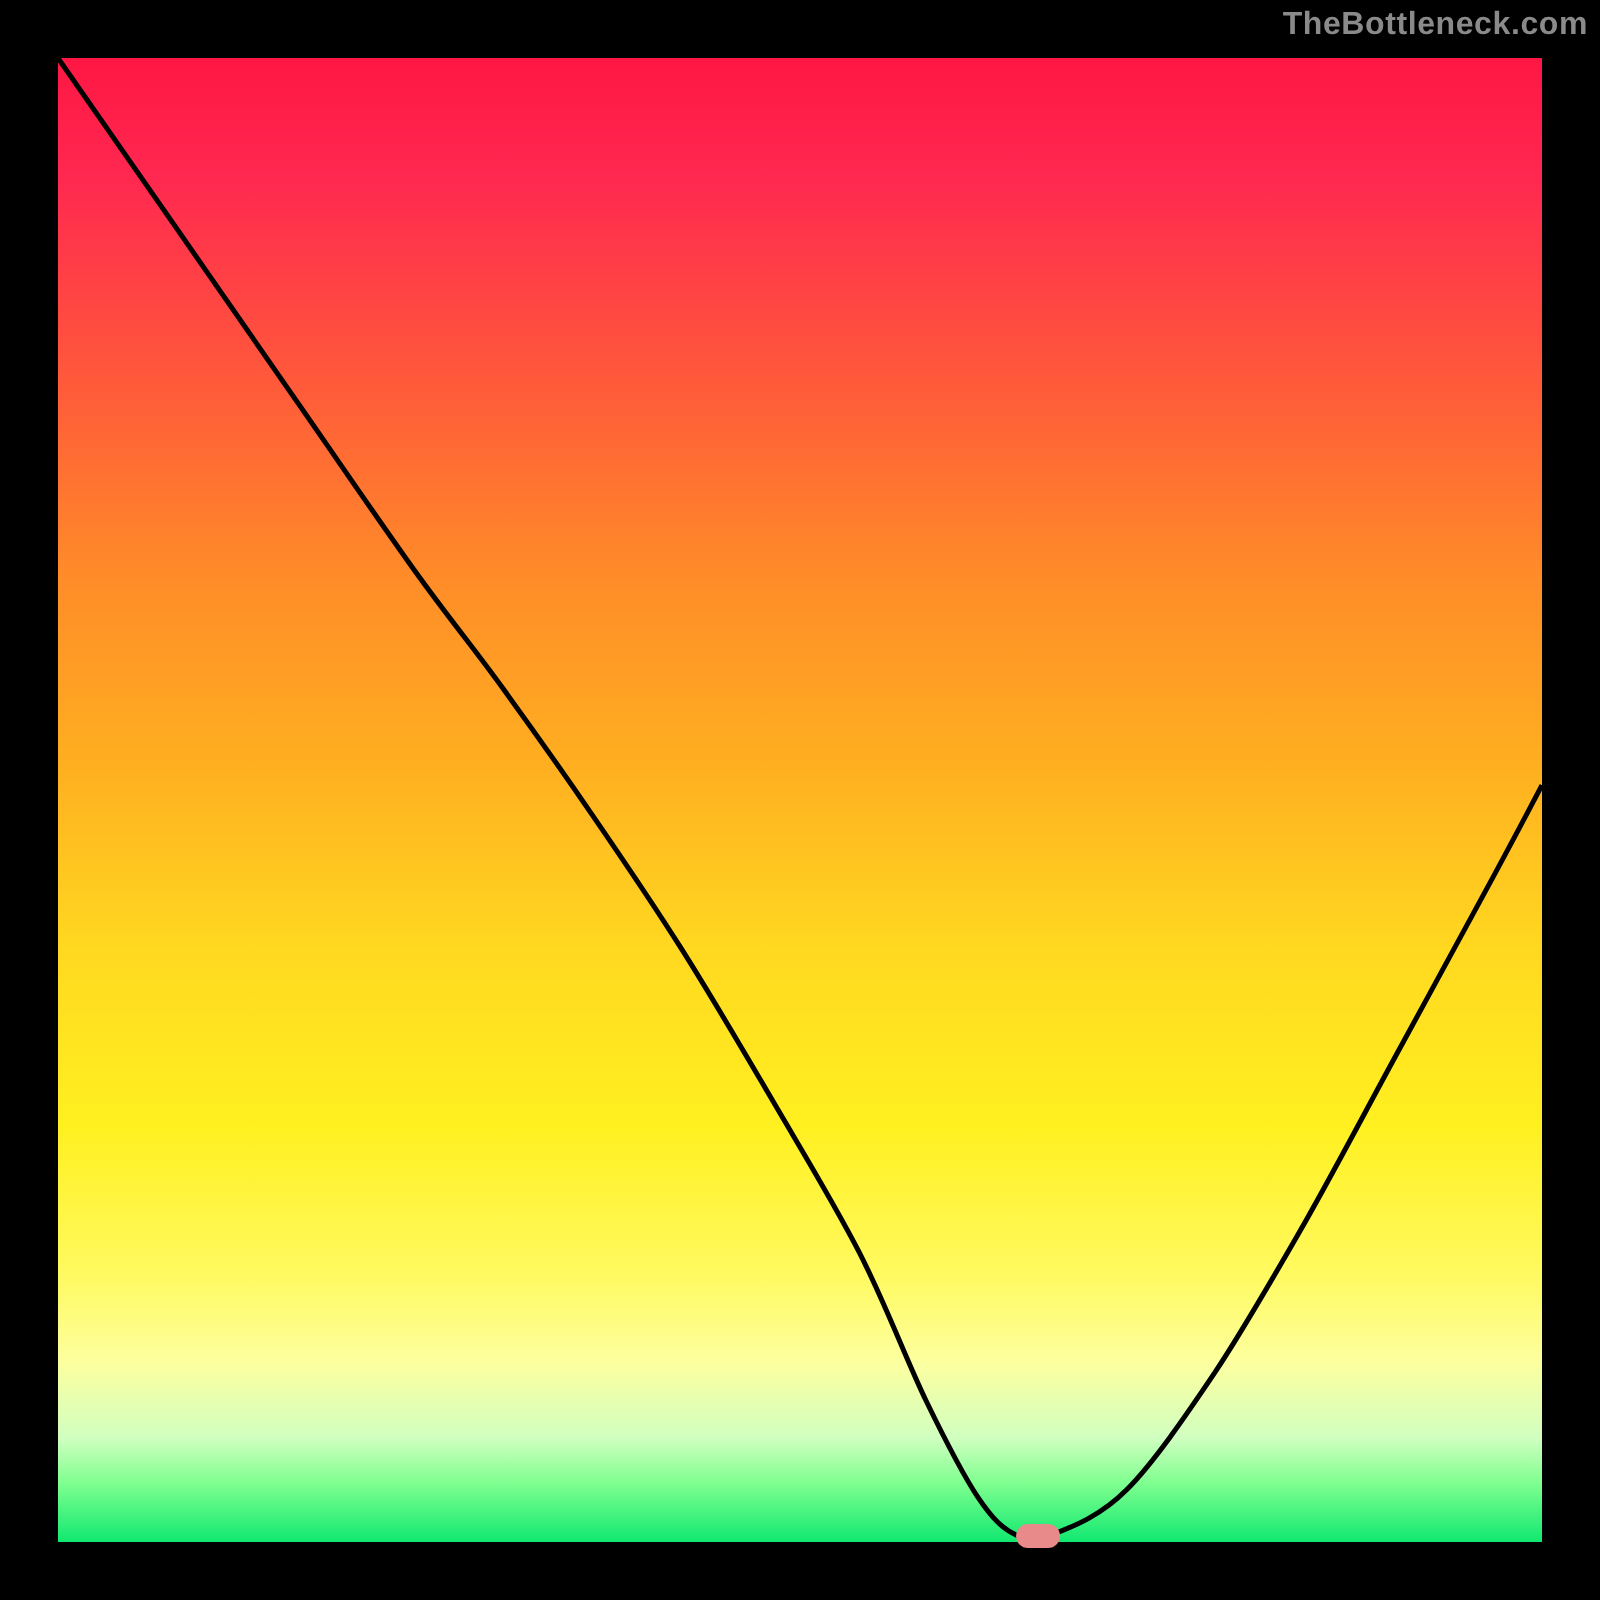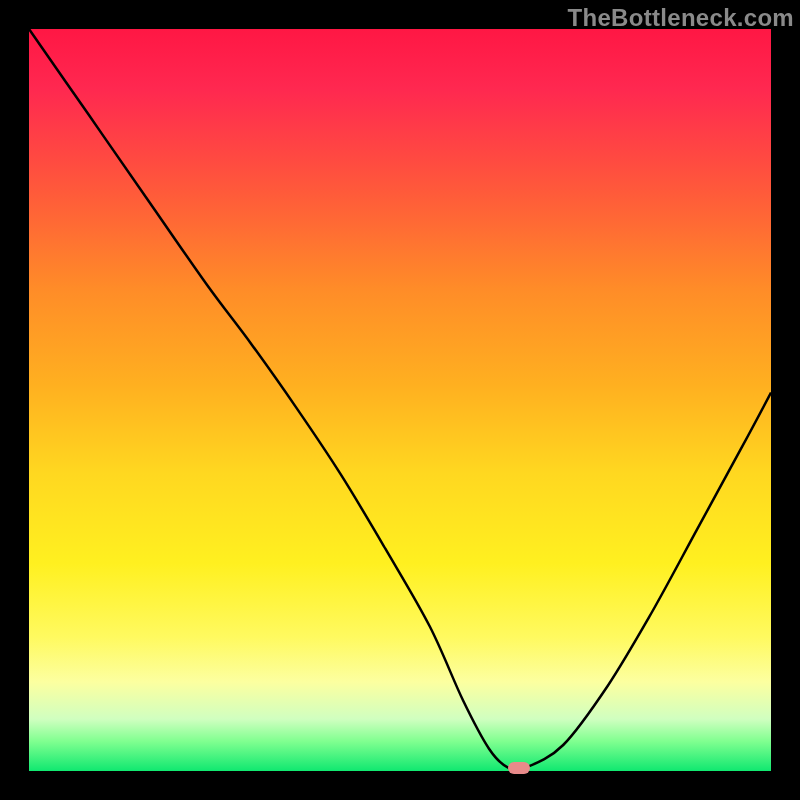--- a/index.html
+++ b/index.html
@@ -37,21 +37,21 @@
       #d0ffc0 93%,
       #80ff90 96%,
       #10e870 100%
     );
   }
   .watermark {
     position: absolute;
     top: 4px;
     right: 6px;
     font-family: Arial, Helvetica, sans-serif;
-    font-size: 24px;
+    font-size: 16px;
     font-weight: bold;
     color: #8a8a8a;
     letter-spacing: 0.3px;
     z-index: 10;
   }
   svg.curve {
     position: absolute;
     left: 0;
     top: 0;
     width: 100%;

